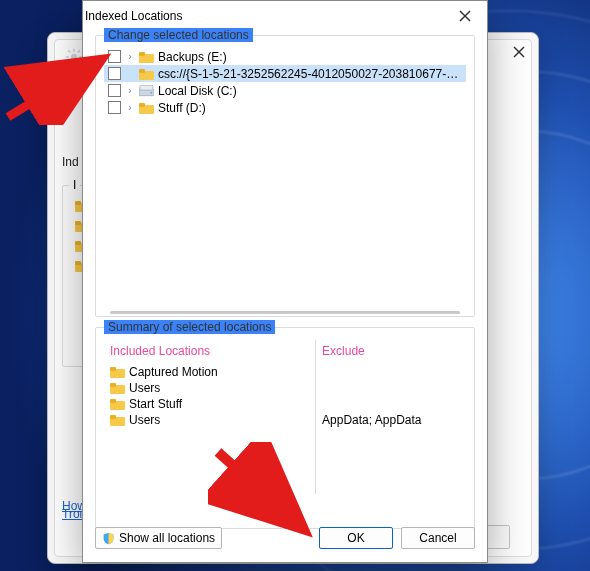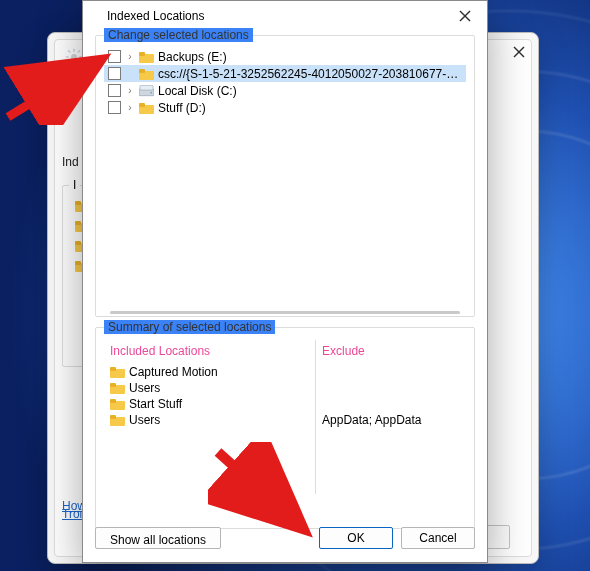--- a/index.html
+++ b/index.html
@@ -28,21 +28,21 @@
 .back-row { position:absolute; left:12px; display:flex; align-items:center; gap:6px; color:#000; }
 .back-link { position:absolute; left:14px; color:#1a66d0; text-decoration:underline; cursor:pointer; }
 .back-btn { position:absolute; right:28px; bottom:14px; min-width:58px; height:22px; border:1px solid #c5c5c5; background:#fdfdfd; border-radius:2px; text-align:center; line-height:20px; }
 
 
 .front-dialog {
   position:absolute; left:82px; top:0; width:404px; height:561px;
   background:#fff; border:1px solid #8a8a8a; box-shadow:0 12px 40px rgba(0,0,0,.35);
 }
 .titlebar { height:30px; display:flex; align-items:center; }
-.titlebar .title { margin-left:24px; font-size:12px; }
+.titlebar .title { margin-left:2px; font-size:12px; }
 .titlebar .spacer { flex:1; }
 .titlebar .close { width:44px; height:30px; display:flex; align-items:center; justify-content:center; }
 
 .group-box { position:relative; margin:4px 12px 0 12px; border:1px solid #dcdcdc; border-radius:2px; padding:12px 8px 10px; }
 .group-box .legend { position:absolute; top:-8px; left:8px; background:#3b82f6; padding:0 4px; color:#333; }
 
 .tree { height:234px; overflow:hidden; border:none; position:relative; }
 .tree-row { display:flex; align-items:center; height:17px; padding:0 4px; gap:4px; }
 .tree-row.selected { background:#c9e2f9; }
 .cb { width:13px; height:13px; border:1px solid #7a7a7a; background:#fff; box-sizing:border-box; }
@@ -51,21 +51,21 @@
 .tree-scroll-h { position:absolute; left:14px; right:14px; bottom:2px; height:3px; background:#c9c9c9; border-radius:2px; }
 
 .summary-wrap { display:flex; height:154px; }
 .summary-col { padding:4px 6px; }
 .summary-col.left { width:55%; border-right:1px solid #dcdcdc; }
 .summary-col.right { flex:1; }
 .summary-col .hdr { font-weight:400; color:#ec4899; margin-bottom:6px; }
 .loc-row { display:flex; align-items:center; gap:4px; height:16px; }
 
 .bottom-bar { position:absolute; left:0; right:0; bottom:0; height:48px; display:flex; align-items:center; padding:0 12px; gap:8px; }
-.btn { min-width:74px; height:22px; border:1px solid #b5b5b5; background:#fdfdfd; border-radius:2px; font:inherit; cursor:pointer;flex-direction:column; }
+.btn { min-width:74px; height:22px; border:1px solid #b5b5b5; background:#fdfdfd; border-radius:2px; font:inherit; cursor:pointer; }
 .btn.primary { border:1.5px solid #0a64c2; }
 .btn.show-all { min-width:126px; display:flex; align-items:center; justify-content:center; gap:4px; }
 .bottom-spacer { flex:1; }
 
 
 .folder-icon { width:15px; height:12px; }
 .drive-icon { width:15px; height:12px; }
 .shield-icon { width:13px; height:13px; }
 
 

